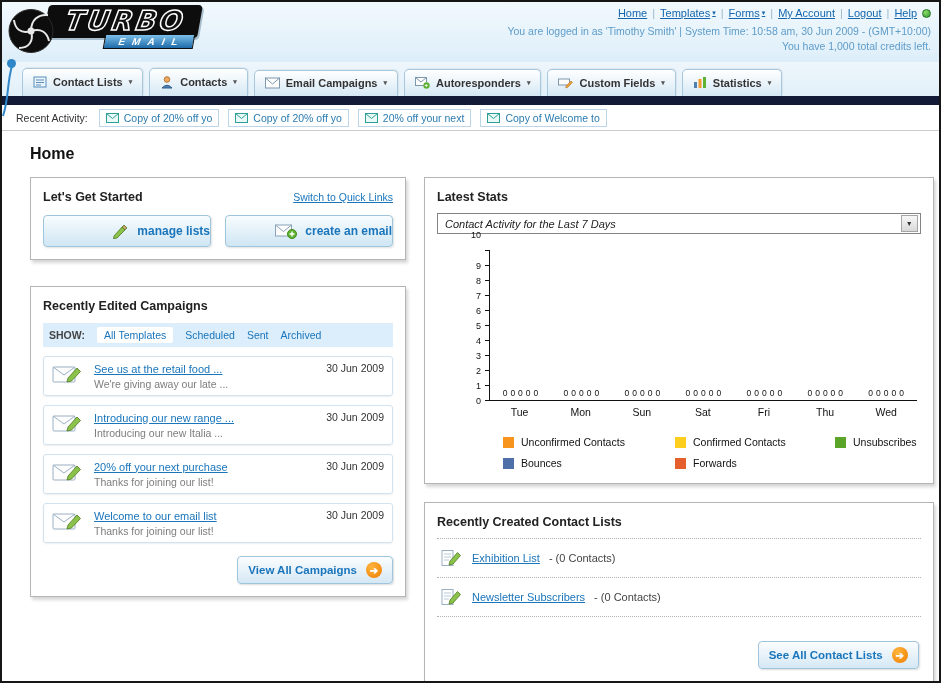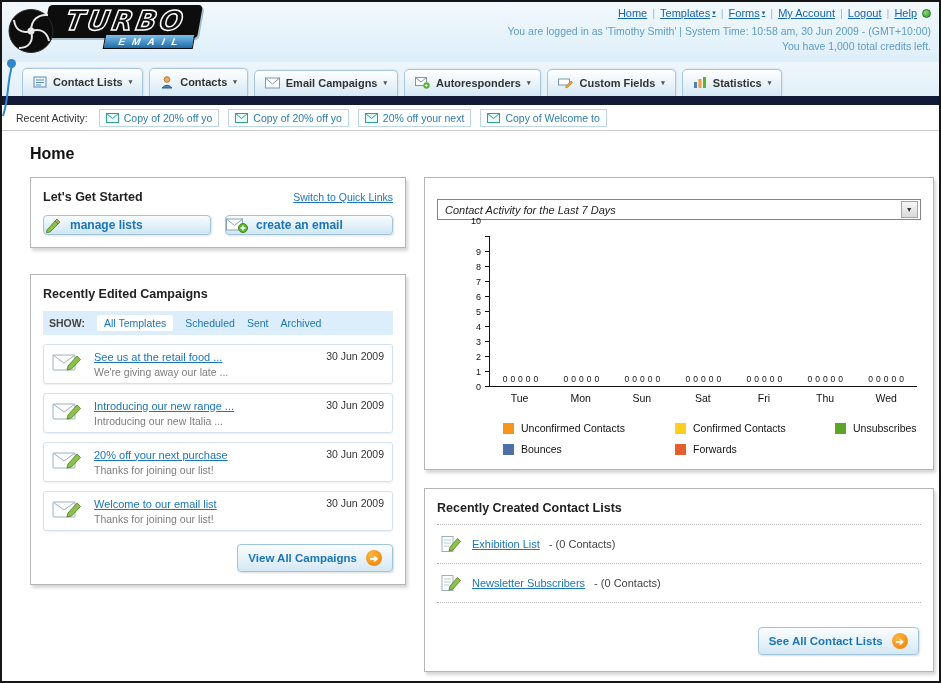--- a/index.html
+++ b/index.html
@@ -45,21 +45,21 @@
   .columns { display:flex; gap:18px; align-items:flex-start; }
   .col-left { width:376px; flex:none; }
   .col-right { flex:1; }
   .panel { background:#fff; border:1px solid #b5b5b5; box-shadow:2px 3px 3px rgba(0,0,0,0.16); padding:12px; }
 
   
   .gs-header { display:flex; justify-content:space-between; align-items:center; }
   .panel-title { font-weight:bold; font-size:12.5px; color:#222; }
   .link { color:#1a75bb; text-decoration:underline; font-size:10.5px; cursor:pointer; }
   .gs-buttons { display:flex; gap:14px; margin-top:11px; }
-  .big-btn { flex:1; display:flex; align-items:center; justify-content:flex-start; gap:8px; height:20px; background:linear-gradient(#f8fcfe,#cfe6f4); border:1px solid #9ec5dc; border-radius:4px; font-weight:bold; color:#1a75bb; font-size:12px; cursor:pointer; box-shadow:1px 1px 2px rgba(0,0,0,0.12); }
+  .big-btn { flex:1; display:flex; align-items:center; justify-content:flex-end; gap:8px; height:32px; background:linear-gradient(#f8fcfe,#cfe6f4); border:1px solid #9ec5dc; border-radius:4px; font-weight:bold; color:#1a75bb; font-size:12px; cursor:pointer; box-shadow:1px 1px 2px rgba(0,0,0,0.12); }
 
   
   .camp-panel { margin-top:26px; }
   .filter-bar { background:#dceefb; padding:4px 6px; margin-top:10px; display:flex; align-items:center; gap:12px; font-size:10.5px; }
   .filter-label { font-weight:bold; color:#444; }
   .filter-link { color:#1a75bb; cursor:pointer; }
   .filter-link.active { background:#fff; padding:2px 7px; border-radius:2px; }
   .camp-item { display:flex; align-items:center; gap:8px; border:1px solid #d2e2ef; border-radius:3px; padding:5px 8px; margin-top:9px; box-shadow:0 1px 2px rgba(0,0,0,0.07); cursor:pointer; }
   .camp-icon { flex:none; width:34px; }
   .camp-text { flex:1; min-width:0; }
@@ -362,20 +362,21 @@
               <span>View All Campaigns</span>
               <span class="orange-circle">➔</span>
             </div>
           </div>
         </div>
       </div>
 
       <div class="col-right">
 
         <div class="panel stats-panel">
+          <div class="panel-title">Latest Stats</div>
           <div class="stats-select">
             <span>Contact Activity for the Last 7 Days</span>
             <span class="select-arrow">▼</span>
           </div>
 
           <div class="chart">
             <div class="chart-plot">
               <div class="y-labels">
                   <span class="y-label" style="bottom: 0px;">0</span>
                   <span class="y-tick" style="bottom: 0px;"></span>

